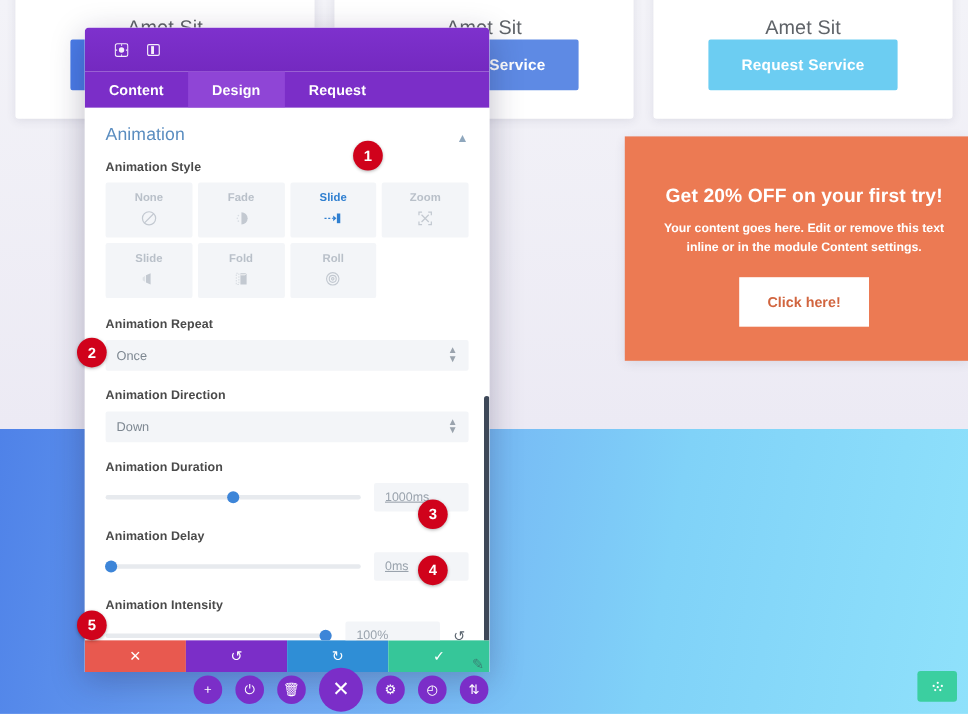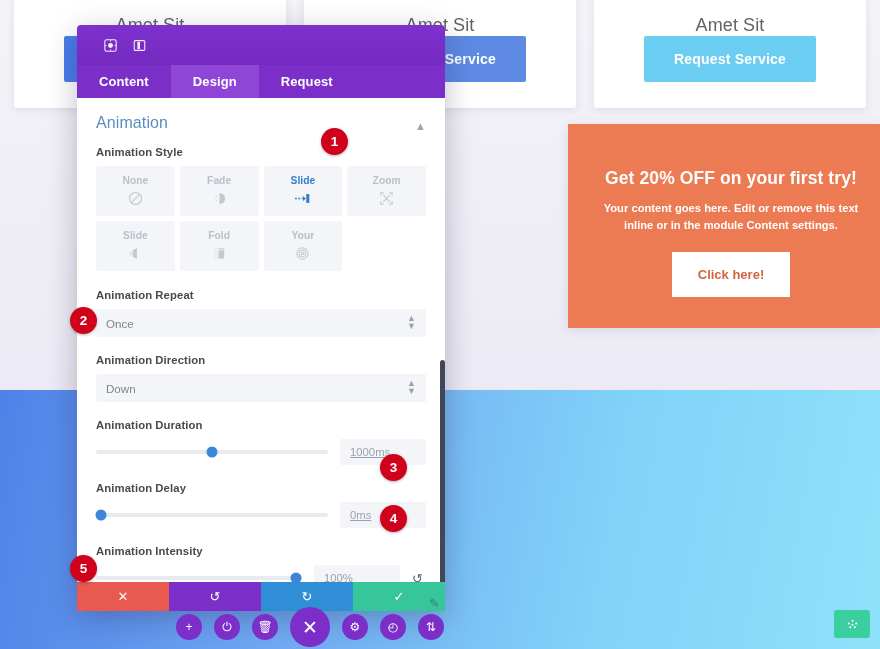--- a/index.html
+++ b/index.html
@@ -310,21 +310,21 @@
           <span class="ic">
             <svg width="15" height="15" viewBox="0 0 16 16">
                 <path d="M7 2.5h6v11H7z" fill="#c3c9d1"></path>
                 <path d="M13 2.5l-1.6 1.6h-4.4" fill="none" stroke="#fff" stroke-width=".8"></path>
                 <path d="M3 2.5h2.5v11H3z" fill="none" stroke="#d7dce1" stroke-width="1" stroke-dasharray="1.5 1.2"></path>
               </svg>
           </span>
         </div>
 
         <div class="style-cell">
-          <span class="nm">Your</span>
+          <span class="nm">Roll</span>
           <span class="ic">
             <svg width="15" height="15" viewBox="0 0 16 16" fill="none" stroke="#c3c9d1" stroke-width="1.1">
                 <circle cx="8" cy="8" r="6"></circle>
                 <circle cx="8" cy="8" r="3.4"></circle>
                 <circle cx="8" cy="8" r="1.2"></circle>
               </svg>
           </span>
         </div>
       </div>
 

